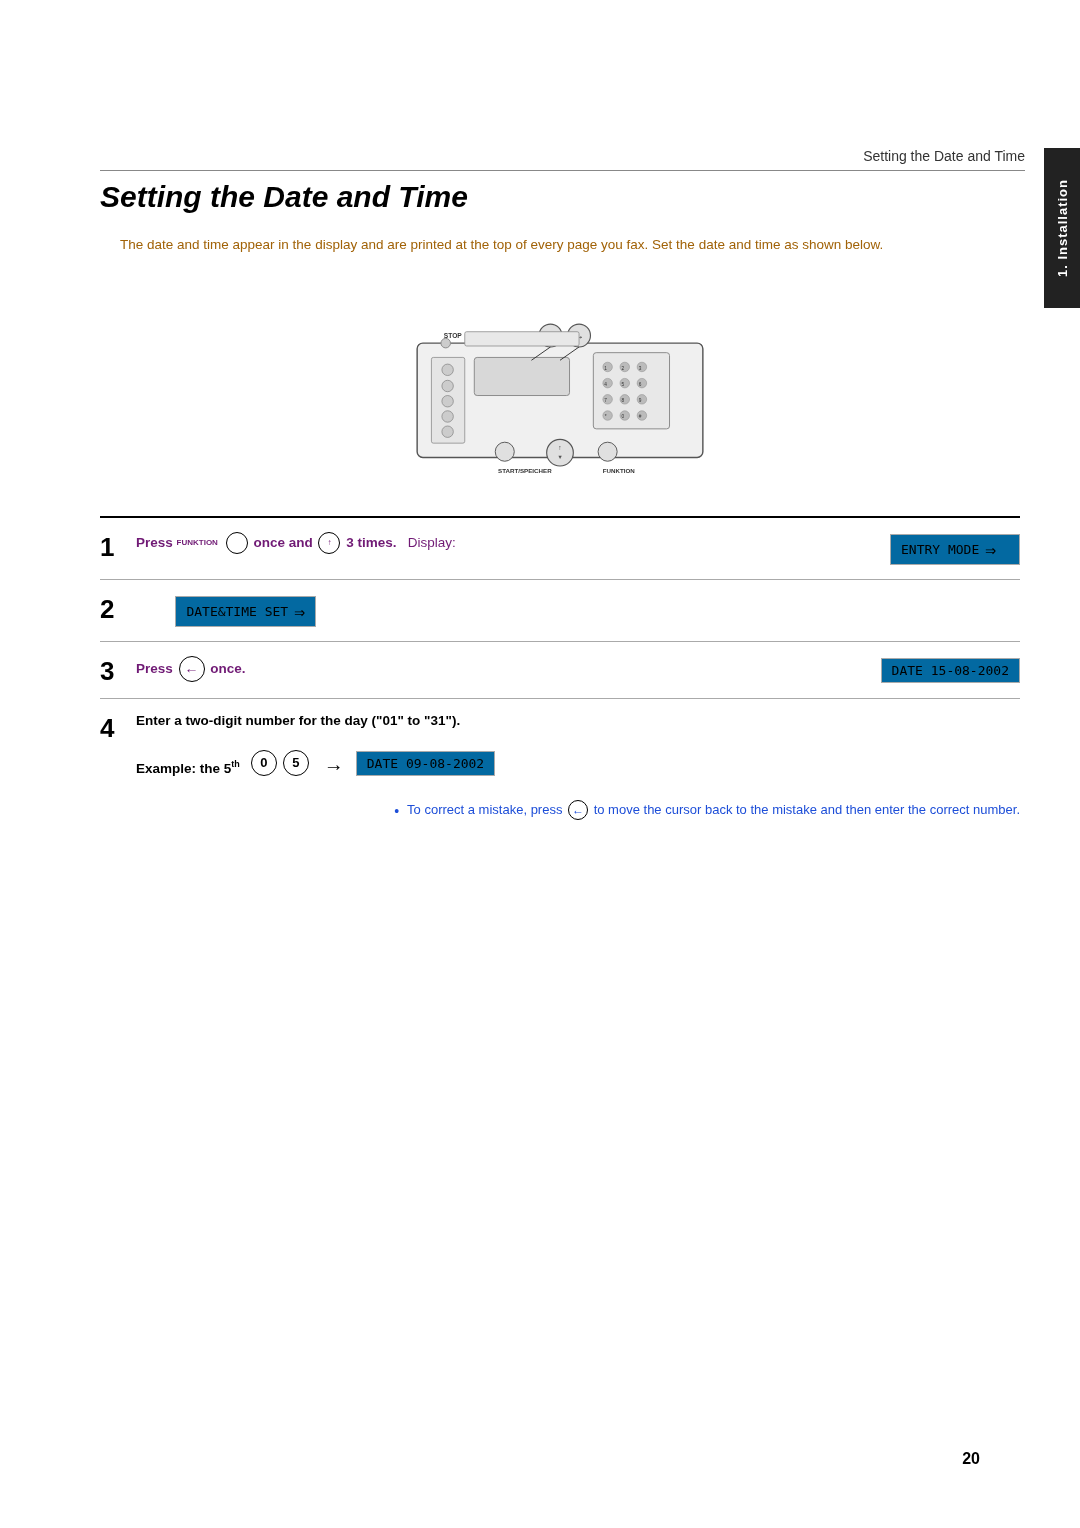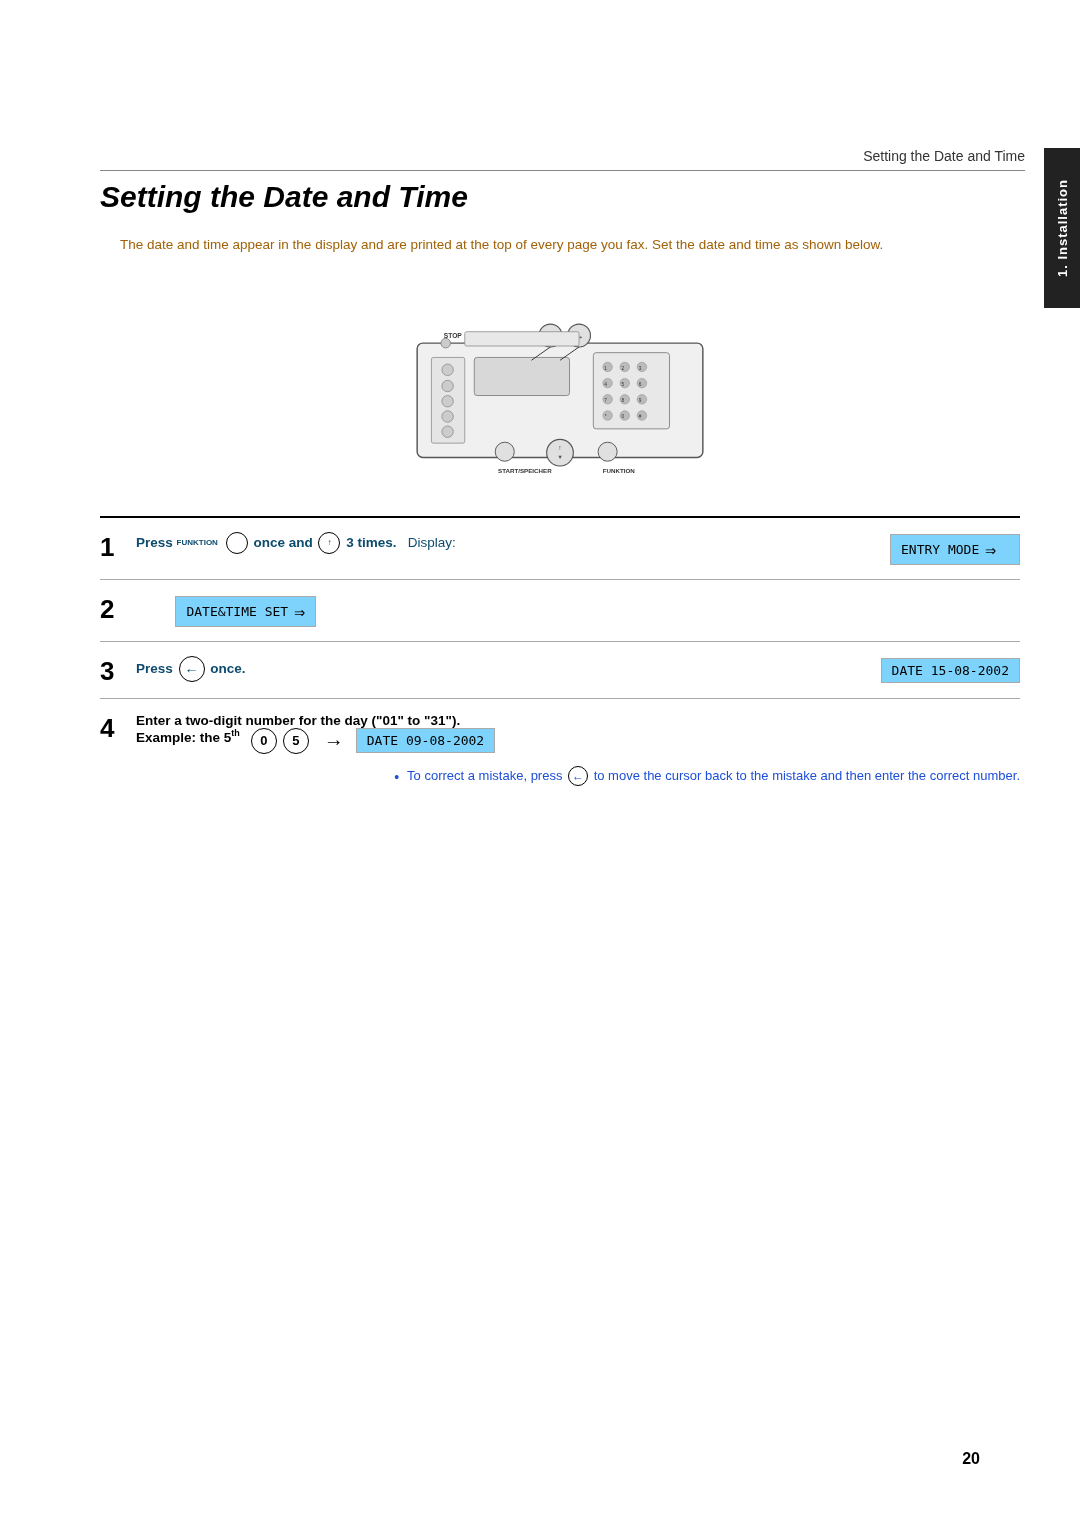--- a/index.html
+++ b/index.html
@@ -100,37 +100,37 @@
       font-weight: bold;
       color: #000;
       min-width: 36px;
       line-height: 1;
       margin-top: 2px;
     }
 
     .step-content {
       flex: 1;
       font-size: 13.5px;
-      color: #0c4a6e;
+      color: #701a75;
       line-height: 1.5;
     }
 
     .step-content b {
       font-weight: bold;
     }
 
     .step-display {
       display: flex;
       align-items: center;
       border: 1px solid #aaa;
       padding: 4px 10px;
       font-size: 13px;
       font-family: monospace;
       min-width: 130px;
-      background: #7dd3fc;
+      background: #0369a1;
     }
 
     .step-display-arrow {
       font-size: 18px;
       margin-left: 6px;
       color: #000;
     }
 
     .step-right {
       display: flex;
@@ -149,26 +149,26 @@
     }
 
     
     .step4-content {
       flex: 1;
     }
     .step4-main {
       font-size: 13.5px;
       font-weight: bold;
       color: #000;
-      margin-bottom: 0;
+      margin-bottom: 22px;
     }
     .step4-example {
       display: flex;
-      align-items: flex-start;
-      margin-bottom: 12px;
+      align-items: flex-end;
+      margin-bottom: 24px;
     }
     .step4-example-label {
       font-size: 13.5px;
       font-weight: bold;
       margin-right: 8px;
     }
     .key-circle {
       display: inline-flex;
       align-items: center;
       justify-content: center;

